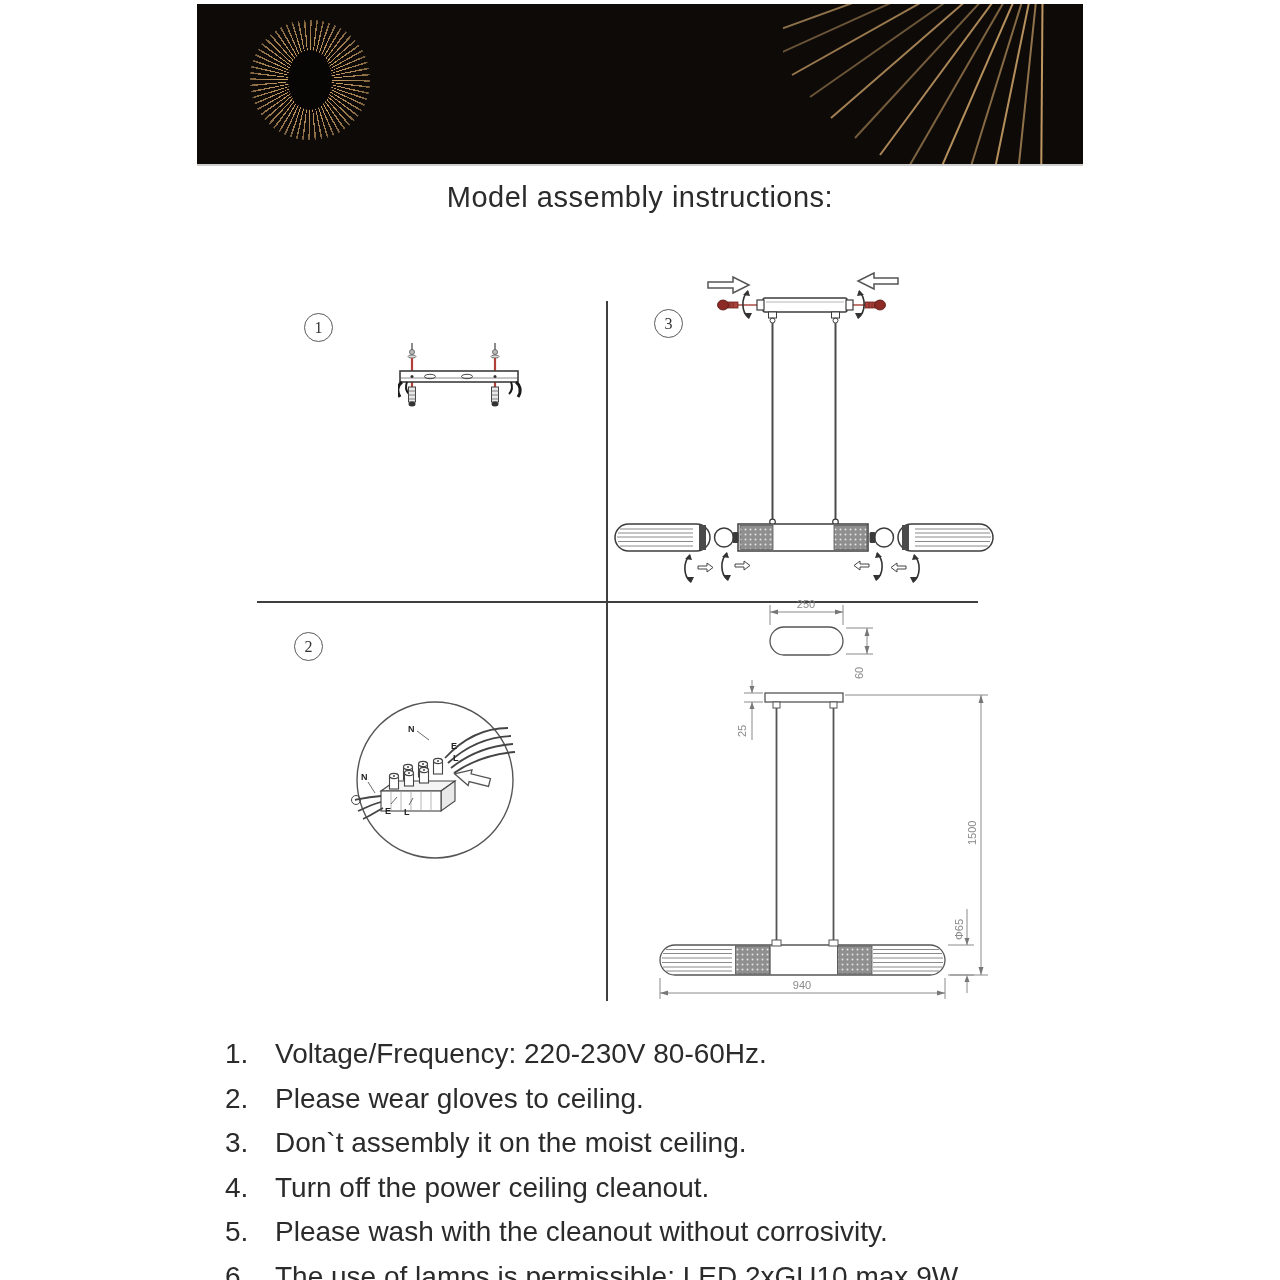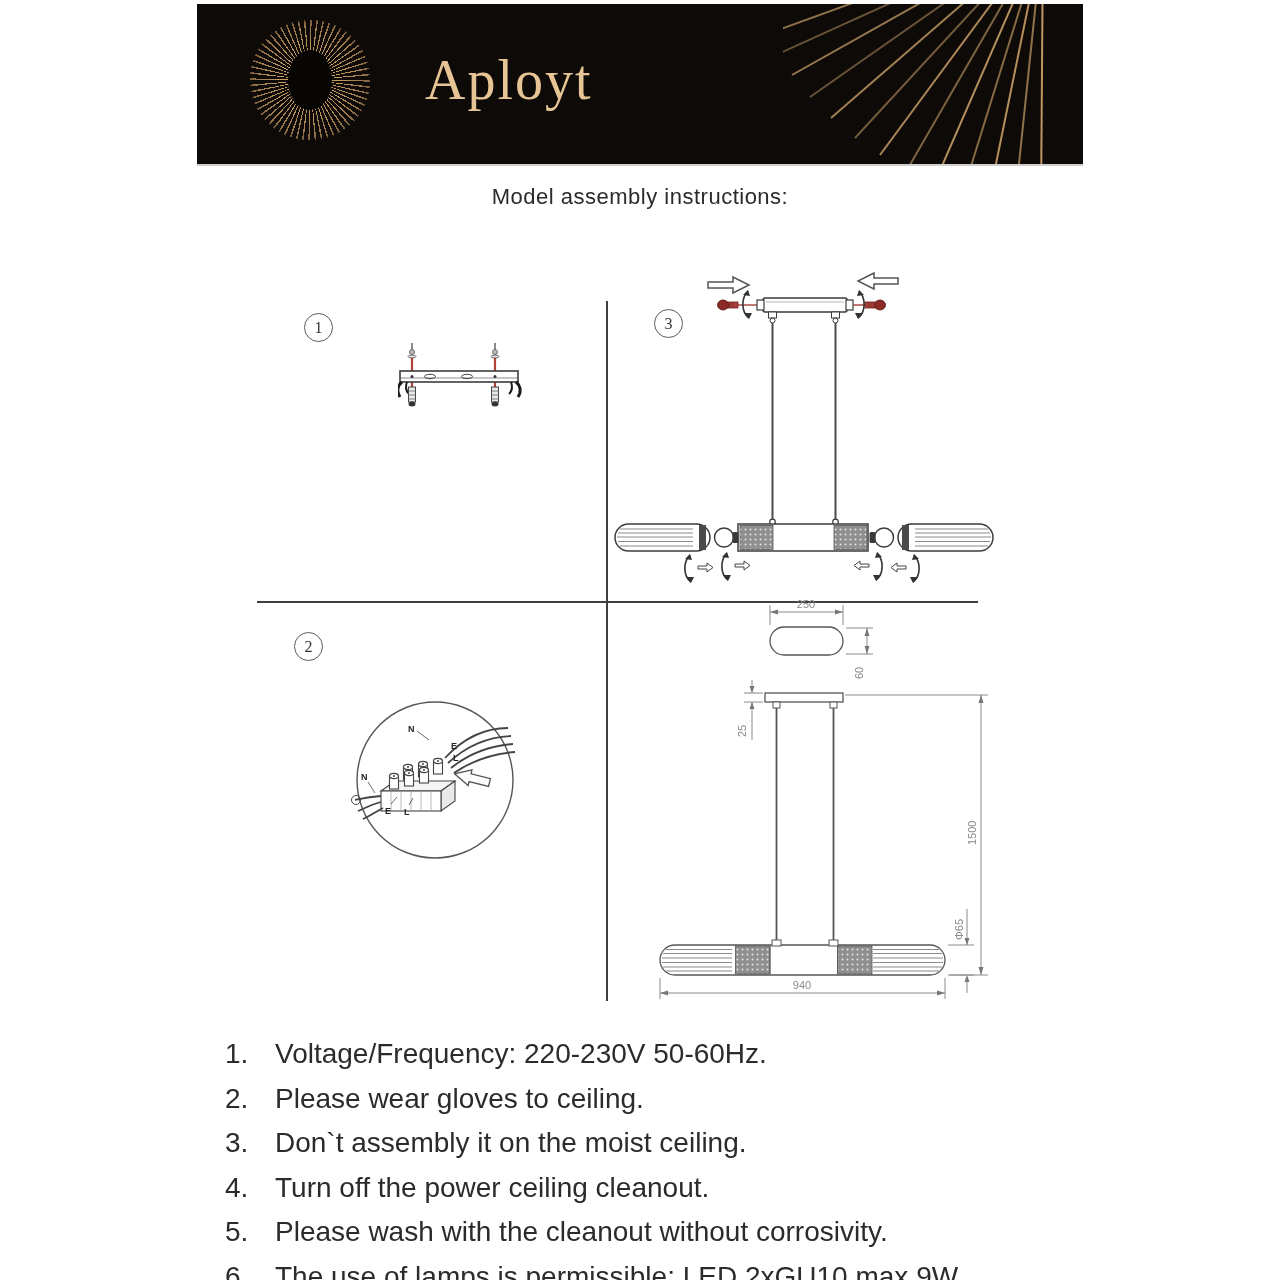--- a/index.html
+++ b/index.html
@@ -28,21 +28,21 @@
   }
   .brand {
     position:absolute; left:228px; top:44px;
     font-family:"Liberation Serif", serif; font-size:56px; font-weight:400;
     color:#e7c494; letter-spacing:2px;
   }
   .rays { position:absolute; right:0; top:0; }
 
   
   .title-block { left:0; top:178px; width:1280px; text-align:center; }
-  .title-line { font-size:22px; line-height:38px; color:#2b2b2b; letter-spacing:0.5px; }
+  .title-line { font-size:29px; line-height:38px; color:#2b2b2b; letter-spacing:0.5px; }
 
   
   .h-div { left:257px; top:601px; width:721px; height:2px; background:#3f3f3f; }
   .v-div { left:606px; top:301px; width:2px; height:700px; background:#3f3f3f; }
   .badge {
     width:27px; height:27px; border:1.5px solid #5a5a5a; border-radius:50%;
     display:flex; align-items:center; justify-content:center;
     font-family:"Liberation Serif", serif; font-size:16px; color:#333; background:#fff;
   }
   .dim-text { font-family:"Liberation Sans", sans-serif; font-size:11px; fill:#8a8a8a; }
@@ -52,21 +52,20 @@
   .ins-list { left:225px; top:1032px; width:880px; }
   .li { display:flex; font-size:28px; line-height:44.5px; color:#2b2b2b; }
   .li .num { width:50px; flex:none; }
   .li .txt { flex:1; }
 </style>
 </head>
 <body>
 
 <div class="abs header">
   <div class="logo"></div>
-  <div class="brand">Aployt</div>
   <svg class="rays" width="300" height="160" viewBox="0 0 300 160">
     <g stroke="#c89e66" stroke-width="2" fill="none">
       <line x1="260" y1="-70" x2="258" y2="200" opacity="0.95"></line>
       <line x1="260" y1="-70" x2="232" y2="198" opacity="0.7"></line>
       <line x1="260" y1="-70" x2="206" y2="194" opacity="0.9"></line>
       <line x1="260" y1="-70" x2="180" y2="188" opacity="0.65"></line>
       <line x1="260" y1="-70" x2="152" y2="178" opacity="0.9"></line>
       <line x1="260" y1="-70" x2="124" y2="166" opacity="0.6"></line>
       <line x1="260" y1="-70" x2="97" y2="151" opacity="0.85"></line>
       <line x1="260" y1="-70" x2="72" y2="134" opacity="0.55"></line>
@@ -349,21 +348,21 @@
     <line x1="20" y1="396" x2="305" y2="396"></line>
   </g>
   <polygon points="20,396 28,393.5 28,398.5" fill="#777"></polygon>
   <polygon points="305,396 297,393.5 297,398.5" fill="#777"></polygon>
   <text class="dim-text" x="162" y="392" text-anchor="middle">940</text>
 </svg>
 
 <div class="abs ins-list">
   <div class="li">
     <span class="num">1.</span>
-    <span class="txt">Voltage/Frequency: 220-230V 50-60Hz.</span>
+    <span class="txt">Voltage/Frequency: 220-230V 80-60Hz.</span>
   </div>
   <div class="li">
     <span class="num">2.</span>
     <span class="txt">Please wear gloves to ceiling.</span>
   </div>
   <div class="li">
     <span class="num">3.</span>
     <span class="txt">Don`t assembly it on the moist ceiling.</span>
   </div>
   <div class="li">

